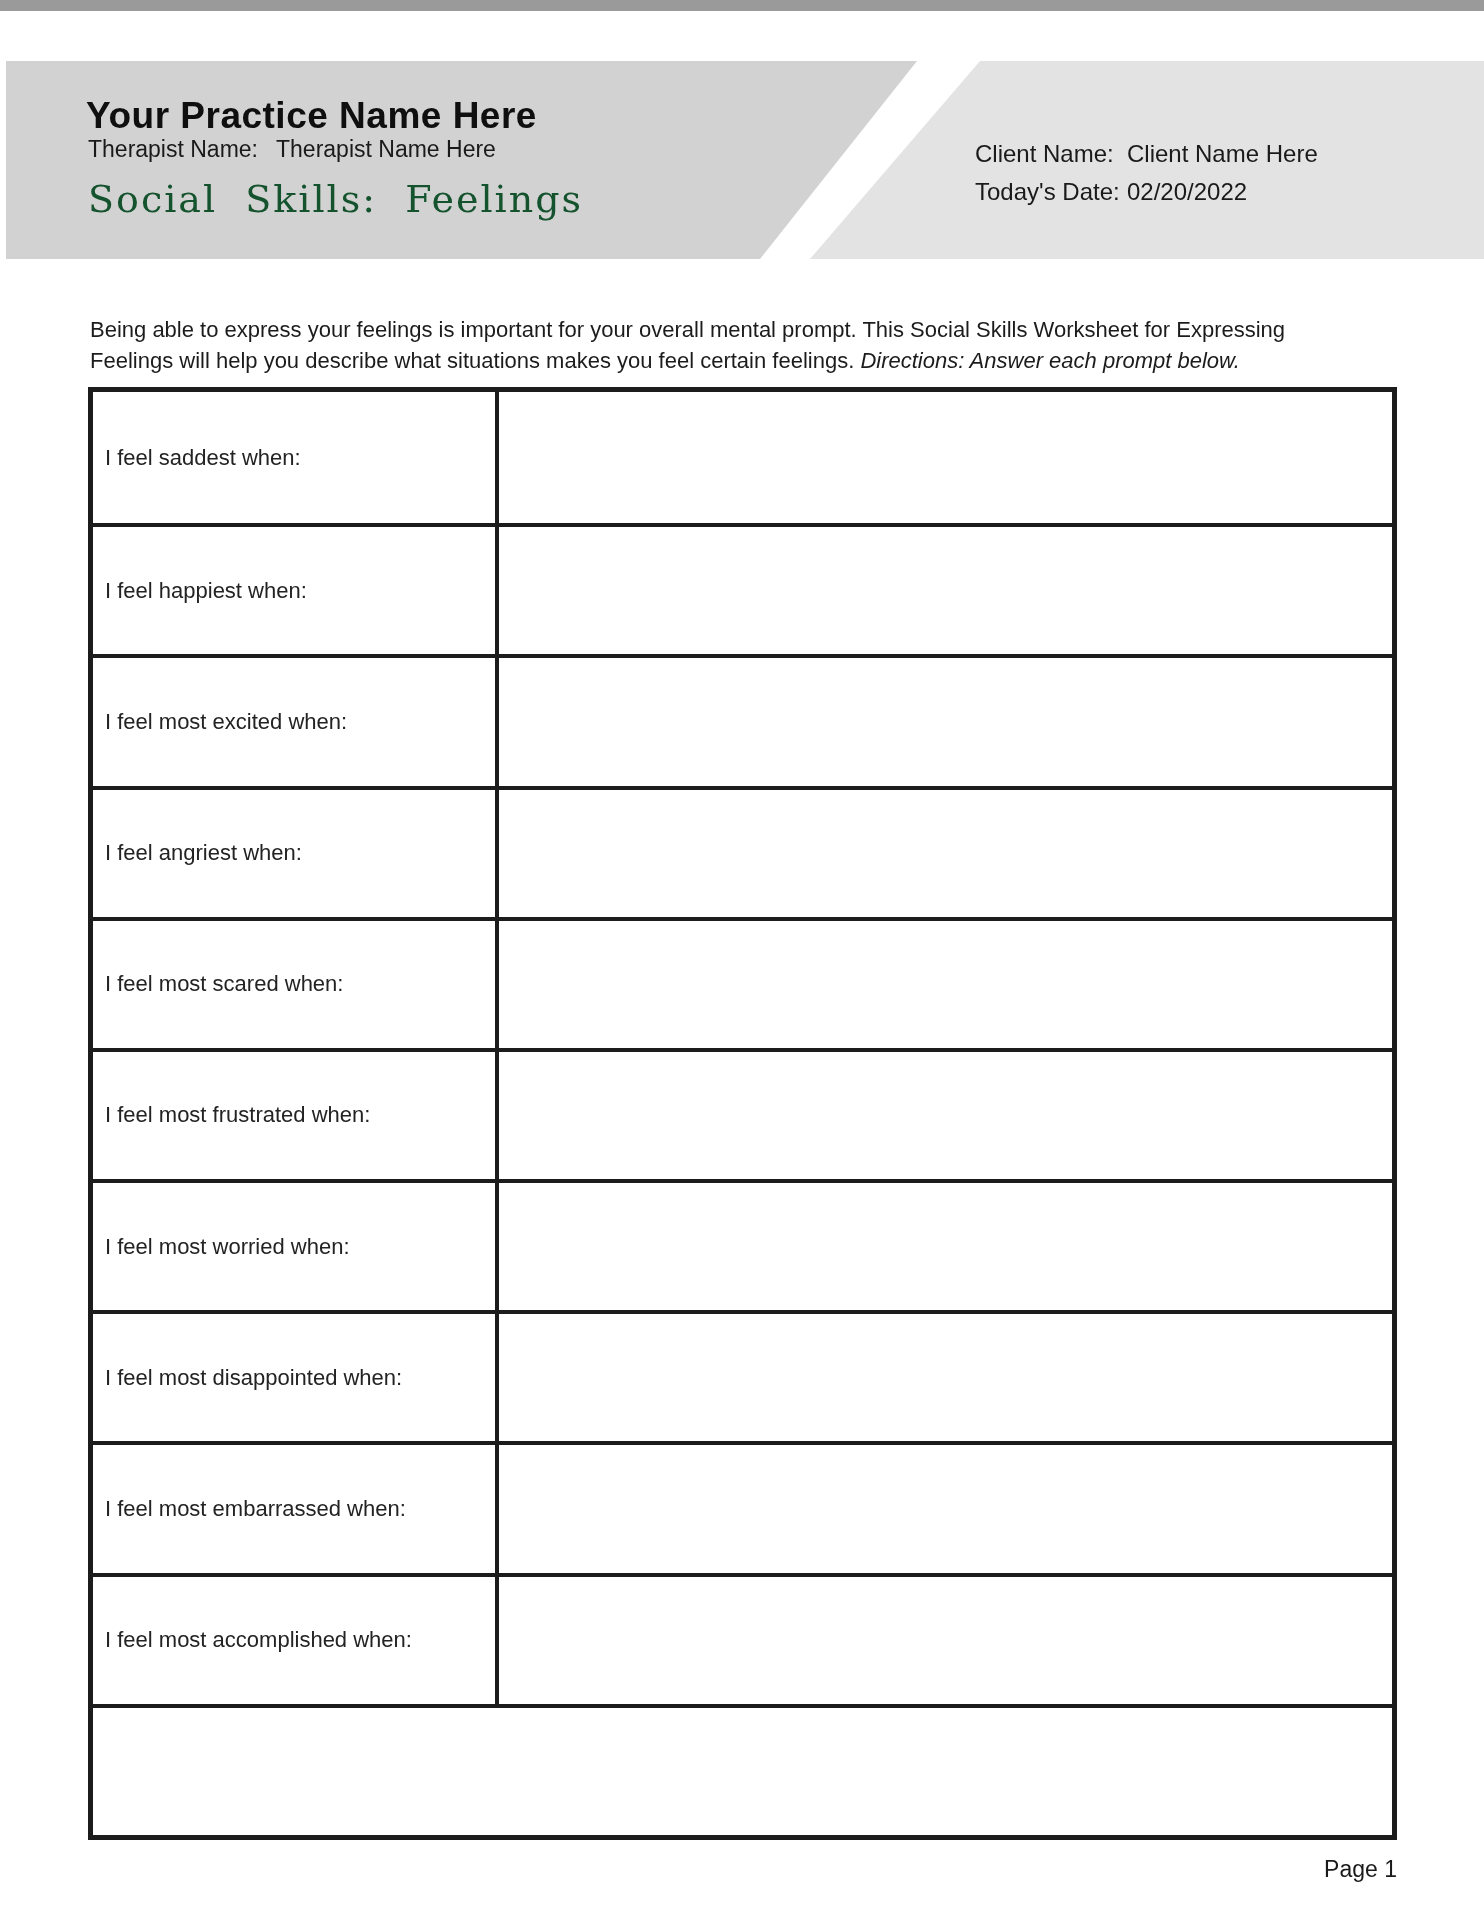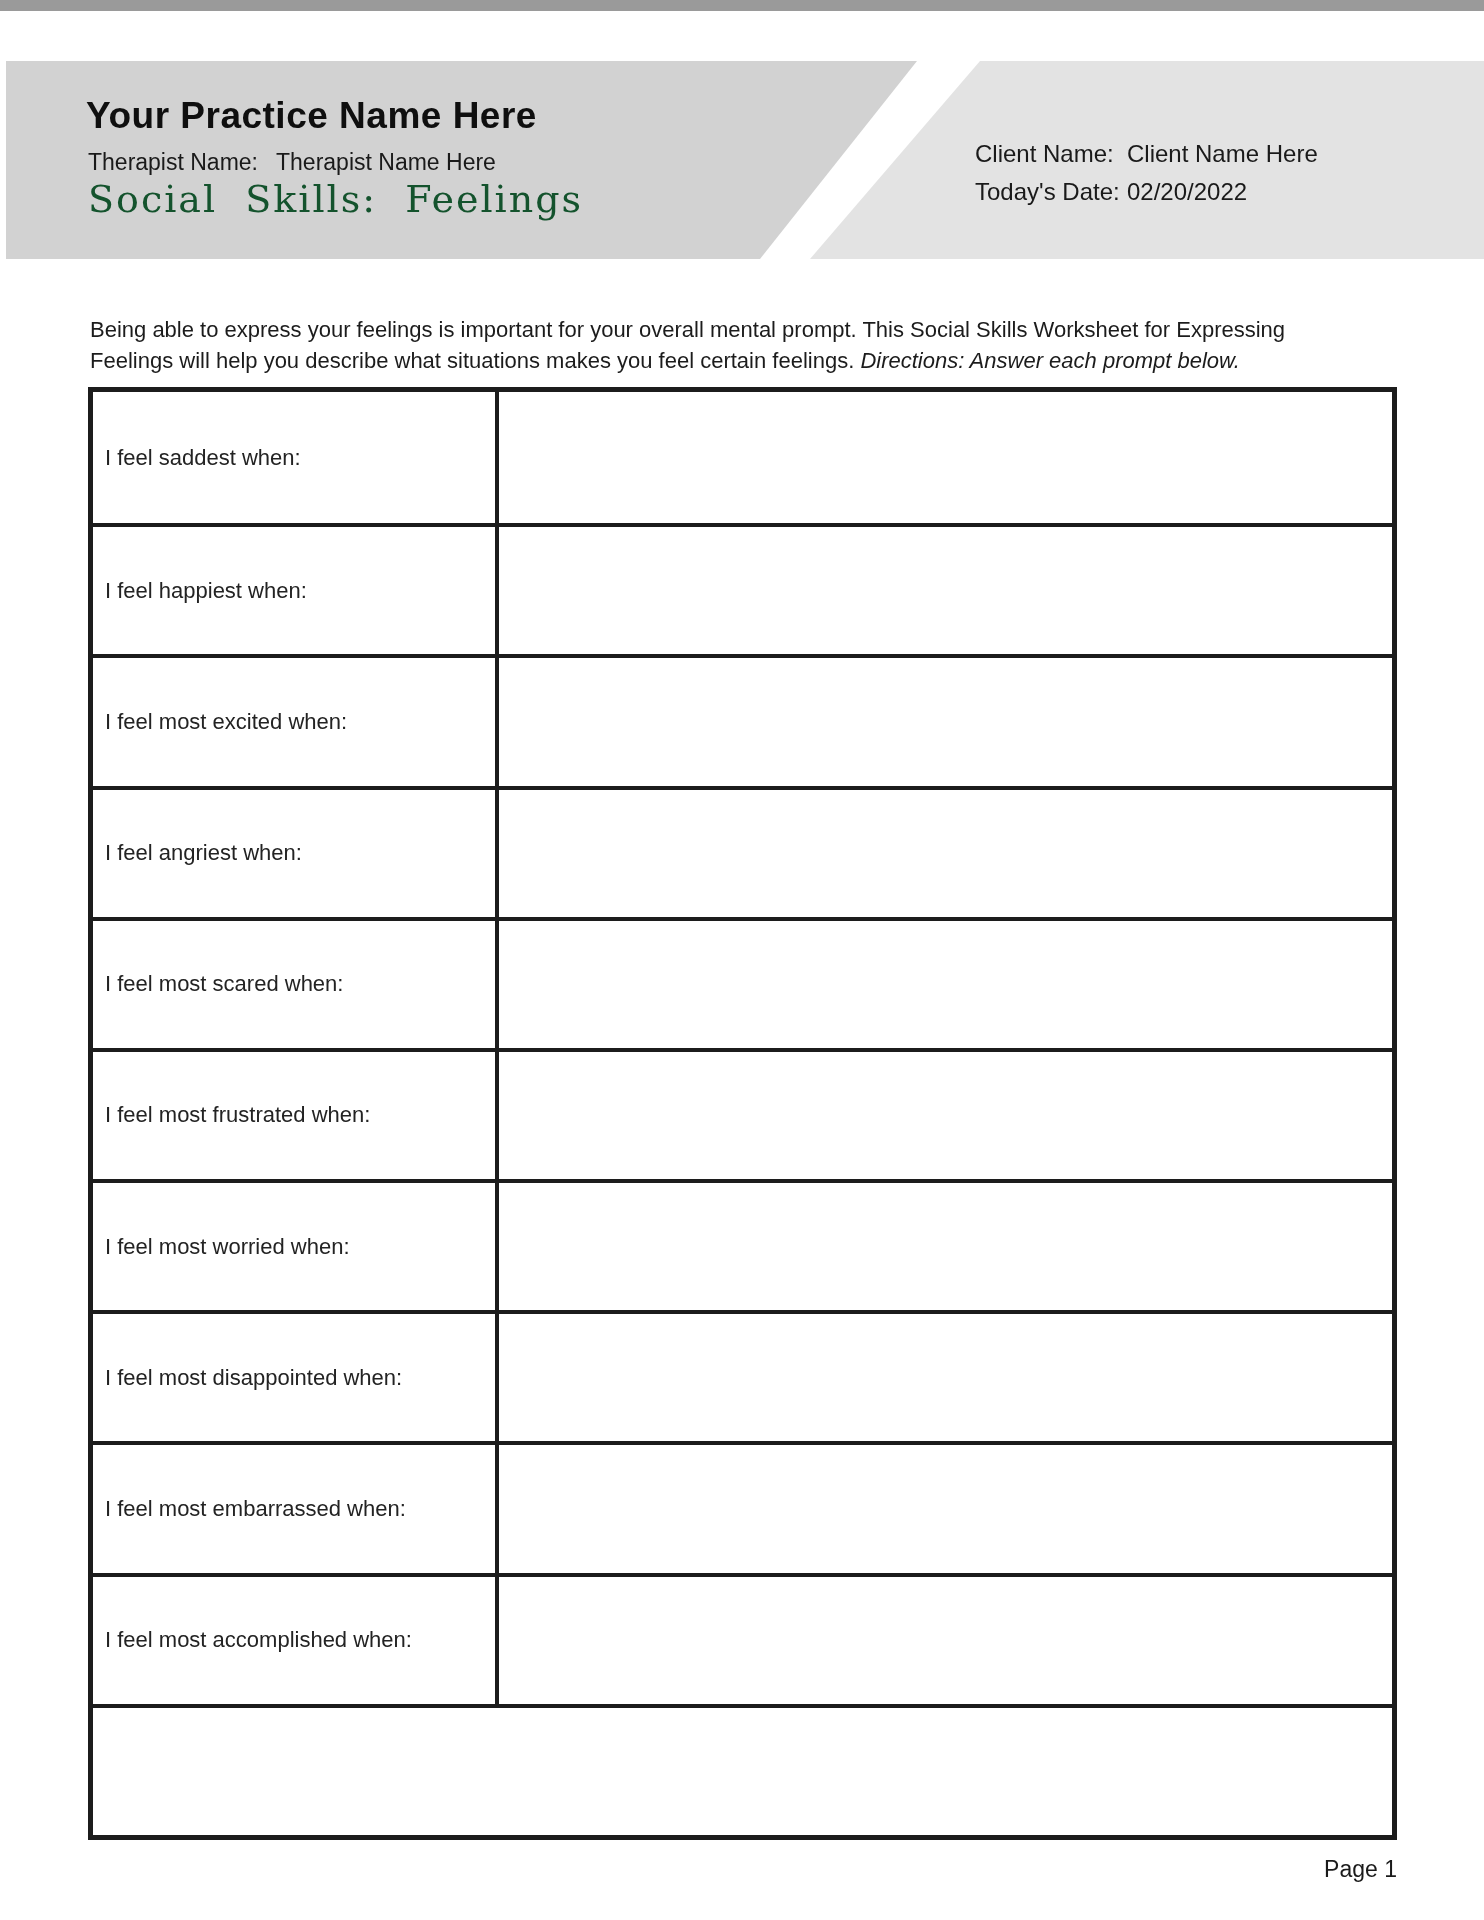--- a/index.html
+++ b/index.html
@@ -19,21 +19,21 @@
   .band-right {
     position:absolute; inset:0; background:#e3e3e3;
     clip-path:polygon(980px 0, 100% 0, 100% 100%, 810px 100%);
   }
   .practice-title {
     position:absolute; left:86px; top:34px;
     font-size:37px; font-weight:bold; color:#0f0f0f; letter-spacing:0.5px;
     white-space:nowrap;
   }
   .therapist-line {
-    position:absolute; left:88px; top:88px;
+    position:absolute; left:88px; top:75px;
     font-size:23px; color:#1a1a1a; white-space:nowrap;
   }
   .therapist-line .val { margin-left:18px; }
   .worksheet-title {
     position:absolute; left:88px; top:116px;
     font-family:"DejaVu Serif","Liberation Serif",serif;
     font-size:38px; color:#14532d;
     letter-spacing:2px; word-spacing:14px; white-space:nowrap;
   }
   .client-block { position:absolute; left:975px; top:74px; font-size:24px; color:#1a1a1a; }

